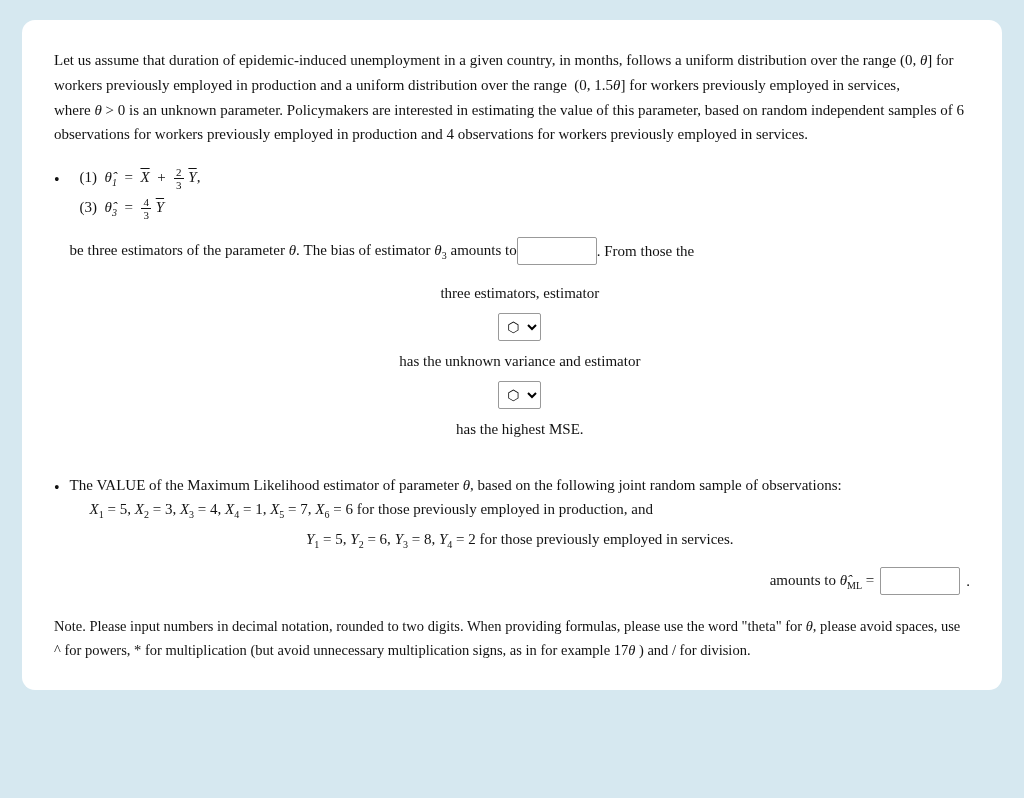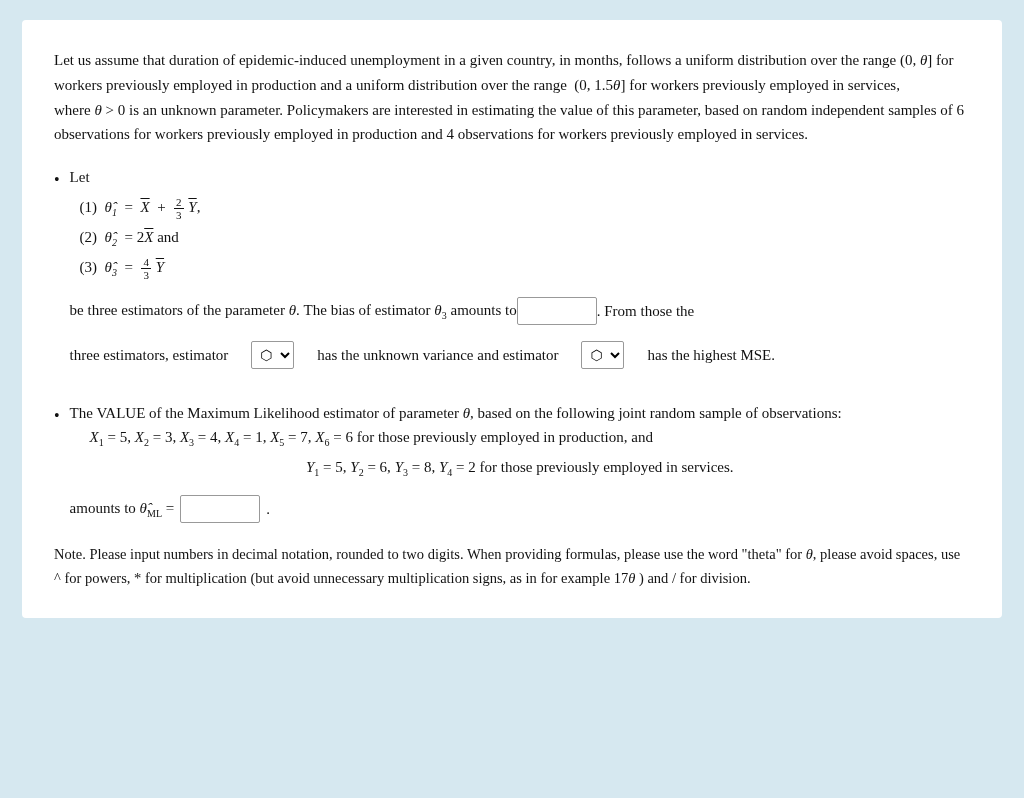--- a/index.html
+++ b/index.html
@@ -14,21 +14,21 @@
       font-size: 15px;
       display: flex;
       justify-content: center;
       align-items: flex-start;
       min-height: 798px;
       padding: 20px;
     }
 
     .card {
       background-color: #ffffff;
-      border-radius: 4px;
+      border-radius: 13px;
       padding: 28px 32px;
       max-width: 980px;
       width: 100%;
       line-height: 1.6;
       color: #111;
     }
 
     .intro-text {
       margin-bottom: 18px;
       font-size: 15px;
@@ -79,23 +79,24 @@
       display: flex;
       align-items: center;
       flex-wrap: wrap;
       font-size: 15px;
     }
 
     .variance-line {
       display: flex;
       align-items: center;
       flex-wrap: wrap;
-      gap: 23px;
+      gap: 8px;
       font-size: 15px;
       margin-bottom: 16px;
+      flex-direction: column;
     }
 
     input[type="text"] {
       border: 1px solid #999;
       border-radius: 2px;
       padding: 2px 6px;
       font-size: 14px;
       font-family: Georgia, serif;
       width: 80px;
       height: 28px;
@@ -131,20 +132,21 @@
       font-size: 15px;
       margin-bottom: 4px;
     }
 
     .amounts-line {
       display: flex;
       align-items: center;
       gap: 6px;
       margin-top: 14px;
       font-size: 15px;
+      justify-content: flex-end;
     }
 
     .note-section {
       margin-top: 18px;
       font-size: 14.5px;
       line-height: 1.6;
       color: #111;
     }
 
     sub {
@@ -191,45 +193,37 @@
     distribution over the range &nbsp;(0,&nbsp;1.5<span class="math">θ</span>] for workers previously employed in services, where&nbsp;<span class="math">θ</span>&nbsp;&gt;&nbsp;0 is an
     unknown parameter. Policymakers are interested in estimating the value of this parameter, based on random
     independent samples of 6 observations for workers previously employed in production and 4 observations
     for workers previously employed in services.
   </div>
 
   <div class="bullet-section">
     <div class="bullet-item">
       <span class="bullet-dot">•</span>
       <div class="bullet-content">
-        <div class="let-label">Let</div>
         <div class="estimator-list">
 
           <div class="estimator-line">
             (1)&nbsp;
             <span class="theta-hat">
               <i>θ̂</i><sub>1</sub>
             </span>
             &nbsp;=&nbsp;
             <span class="overline">X</span>
             &nbsp;+&nbsp;
             <span class="fraction">
               <span class="num">2</span>
               <span class="den">3</span>
             </span>
             <span class="overline">Y</span>,
           </div>
 
-          <div class="estimator-line">
-            (2)&nbsp;
-            <span class="theta-hat">
-              <i>θ̂</i><sub>2</sub>
-            </span>
-            &nbsp;=&nbsp;2<span class="overline">X</span>&nbsp;and
-          </div>
 
           <div class="estimator-line">
             (3)&nbsp;
             <span class="theta-hat">
               <i>θ̂</i><sub>3</sub>
             </span>
             &nbsp;=&nbsp;
             <span class="fraction">
               <span class="num">4</span>
               <span class="den">3</span>

